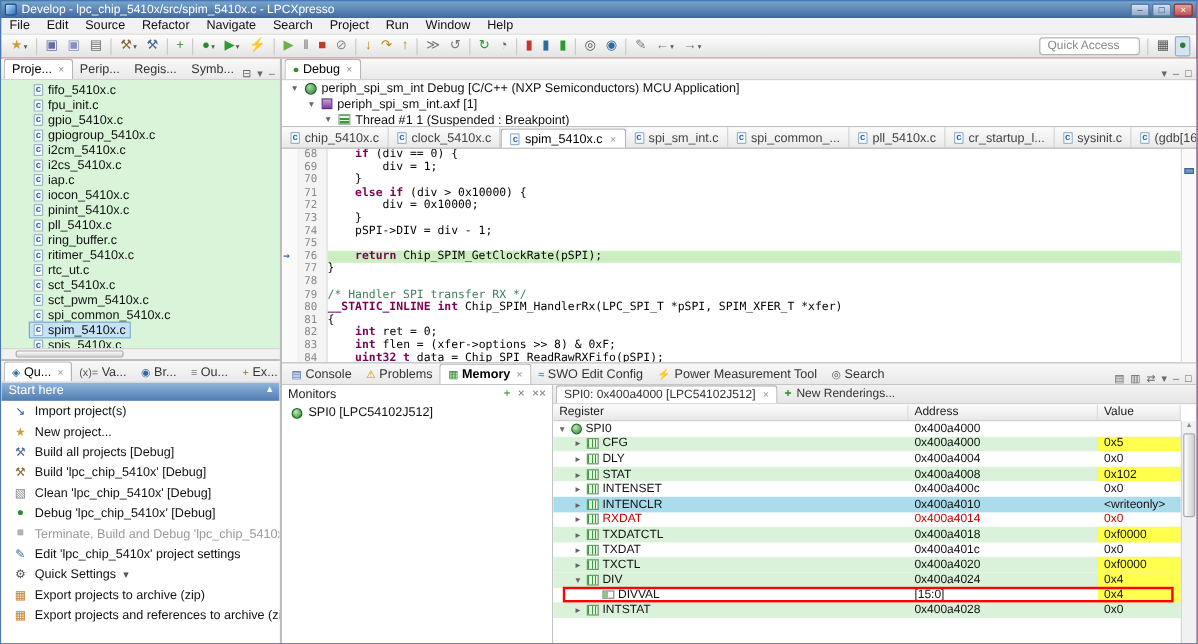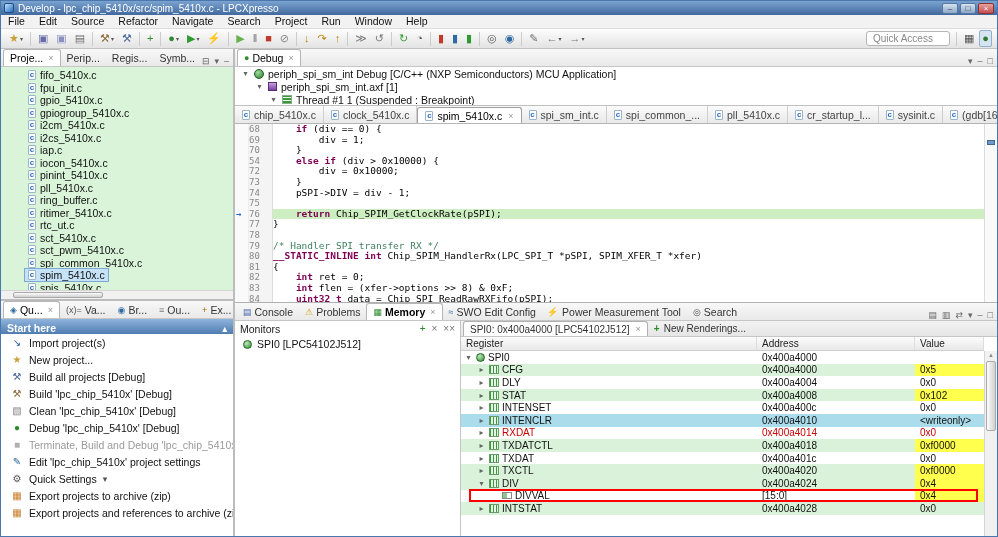--- a/index.html
+++ b/index.html
@@ -49,21 +49,21 @@
   .tree-row { display:flex; align-items:center; height:12.5px; padding-left:24px; font-size:10.5px; white-space:nowrap; }
   .row-inner { display:inline-flex; align-items:center; gap:4px; padding:0 3px; height:12px; }
   .tree-row.selected .row-inner { background:#c6e2f7; outline:1px solid #7aa9d6; }
   .c-icon { display:inline-block; width:8px; height:10px; background:#fff; border:1px solid #9ab4cc; color:#2a6ebb; font-size:8px; line-height:8px; text-align:center; font-weight:bold; border-radius:1px; flex:none; }
   .hscroll { height:9px; background:#f1f1f1; border-top:1px solid #d5d5d5; position:relative; flex:none; }
   .hthumb { position:absolute; left:12px; top:1px; width:90px; height:6px; background:linear-gradient(#fdfdfd,#cfcfcf); border:1px solid #aaa; border-radius:2px; }
 
   
   .qs-view { flex:1; display:flex; flex-direction:column; min-height:0; }
   .qs-content { flex:1; background:#fff; overflow:hidden; }
-  .qs-header { height:15px; background:linear-gradient(#8fb4dd,#4f7cb0); color:#fff; font-weight:bold; font-size:10.5px; display:flex; align-items:flex-end; padding:0 6px; }
+  .qs-header { height:15px; background:linear-gradient(#8fb4dd,#4f7cb0); color:#fff; font-weight:normal; font-size:10.5px; display:flex; align-items:flex-start; padding:0 6px; }
   .qs-header .chev { margin-left:auto; font-size:9px; }
   .qs-item { display:flex; align-items:center; gap:6px; height:17px; padding-left:10px; font-size:10.5px; white-space:nowrap; overflow:hidden; }
   .qs-item.disabled { color:#9a9a9a; }
   .qs-icon { width:12px; text-align:center; font-size:10px; flex:none; }
   .qs-chevron { color:#555; font-size:9px; }
 
   
   .debug-view { height:57px; display:flex; flex-direction:column; border-bottom:1px solid #c0c0c0; background:#fff; flex:none; }
   .debug-tree { flex:1; overflow:hidden; font-size:10.5px; background:#fff; }
   .dbg-row { display:flex; align-items:center; gap:4px; height:13px; white-space:nowrap; }
@@ -73,21 +73,21 @@
   .ic-thread { width:10px; height:9px; background:repeating-linear-gradient(0deg,#3a9a3a 0 2px,#e8f5e8 2px 3px); border:1px solid #88aa88; flex:none; }
 
   
   .etabs { display:flex; align-items:flex-end; height:18px; background:linear-gradient(#f6f6f6,#e6e6e6); border-bottom:1px solid #b5b5b5; font-size:10.5px; flex:none; overflow:hidden; }
   .etab { display:flex; align-items:center; gap:4px; height:17px; padding:0 7px; border-right:1px solid #cfcfcf; background:linear-gradient(#fbfbfb,#e9e9e9); color:#444; white-space:nowrap; }
   .etab.active { background:#fff; border:1px solid #a0a0a0; border-bottom:1px solid #fff; border-radius:3px 3px 0 0; margin-bottom:-1px; color:#000; }
   .editor { flex:1; min-height:0; display:flex; background:#fff; overflow:hidden; font-family:"DejaVu Sans Mono", monospace; font-size:9.5px; }
   .ed-annot { width:14px; background:#fafafa; border-right:1px solid #eee; flex:none; }
   .ann-line { height:10.6px; position:relative; }
   .ip-arrow { position:absolute; left:1px; top:0; color:#2b66c8; font-weight:bold; font-size:9px; line-height:10.6px; }
-  .ed-gutter { width:24px; background:#f4f4f4; border-right:1px solid #ddd; color:#888; text-align:left; padding-right:3px; flex:none; }
+  .ed-gutter { width:24px; background:#f4f4f4; border-right:1px solid #ddd; color:#888; text-align:center; padding-right:3px; flex:none; }
   .gut-line { height:10.6px; line-height:10.6px; font-size:9px; }
   .ed-code { flex:1; overflow:hidden; white-space:pre; color:#000; }
   .code-line { height:10.6px; line-height:10.6px; }
   .code-line.current { background:var(--current-line-green,#cdeec0); }
   .kw { color:var(--keyword-purple,#7f0055); font-weight:bold; }
   .cmt { color:var(--comment-green,#3f7f5f); }
   .ed-ruler { width:13px; border-left:1px solid #ddd; background:#fafafa; position:relative; flex:none; }
   .ruler-mark { position:absolute; top:16px; left:2px; width:8px; height:5px; background:#6a9ad0; border:1px solid #446688; }
 
   
@@ -578,21 +578,21 @@
             <div class="ann-line"></div>
             <div class="ann-line"></div>
             <div class="ann-line"></div>
             <div class="ann-line"></div>
             <div class="ann-line"></div>
           </div>
         <div class="ed-gutter" id="ed-gutter">
             <div class="gut-line">68</div>
             <div class="gut-line">69</div>
             <div class="gut-line">70</div>
-            <div class="gut-line">54</div>
+            <div class="gut-line">71</div>
             <div class="gut-line">72</div>
             <div class="gut-line">73</div>
             <div class="gut-line">74</div>
             <div class="gut-line">75</div>
             <div class="gut-line">76</div>
             <div class="gut-line">77</div>
             <div class="gut-line">78</div>
             <div class="gut-line">79</div>
             <div class="gut-line">80</div>
             <div class="gut-line">81</div>

